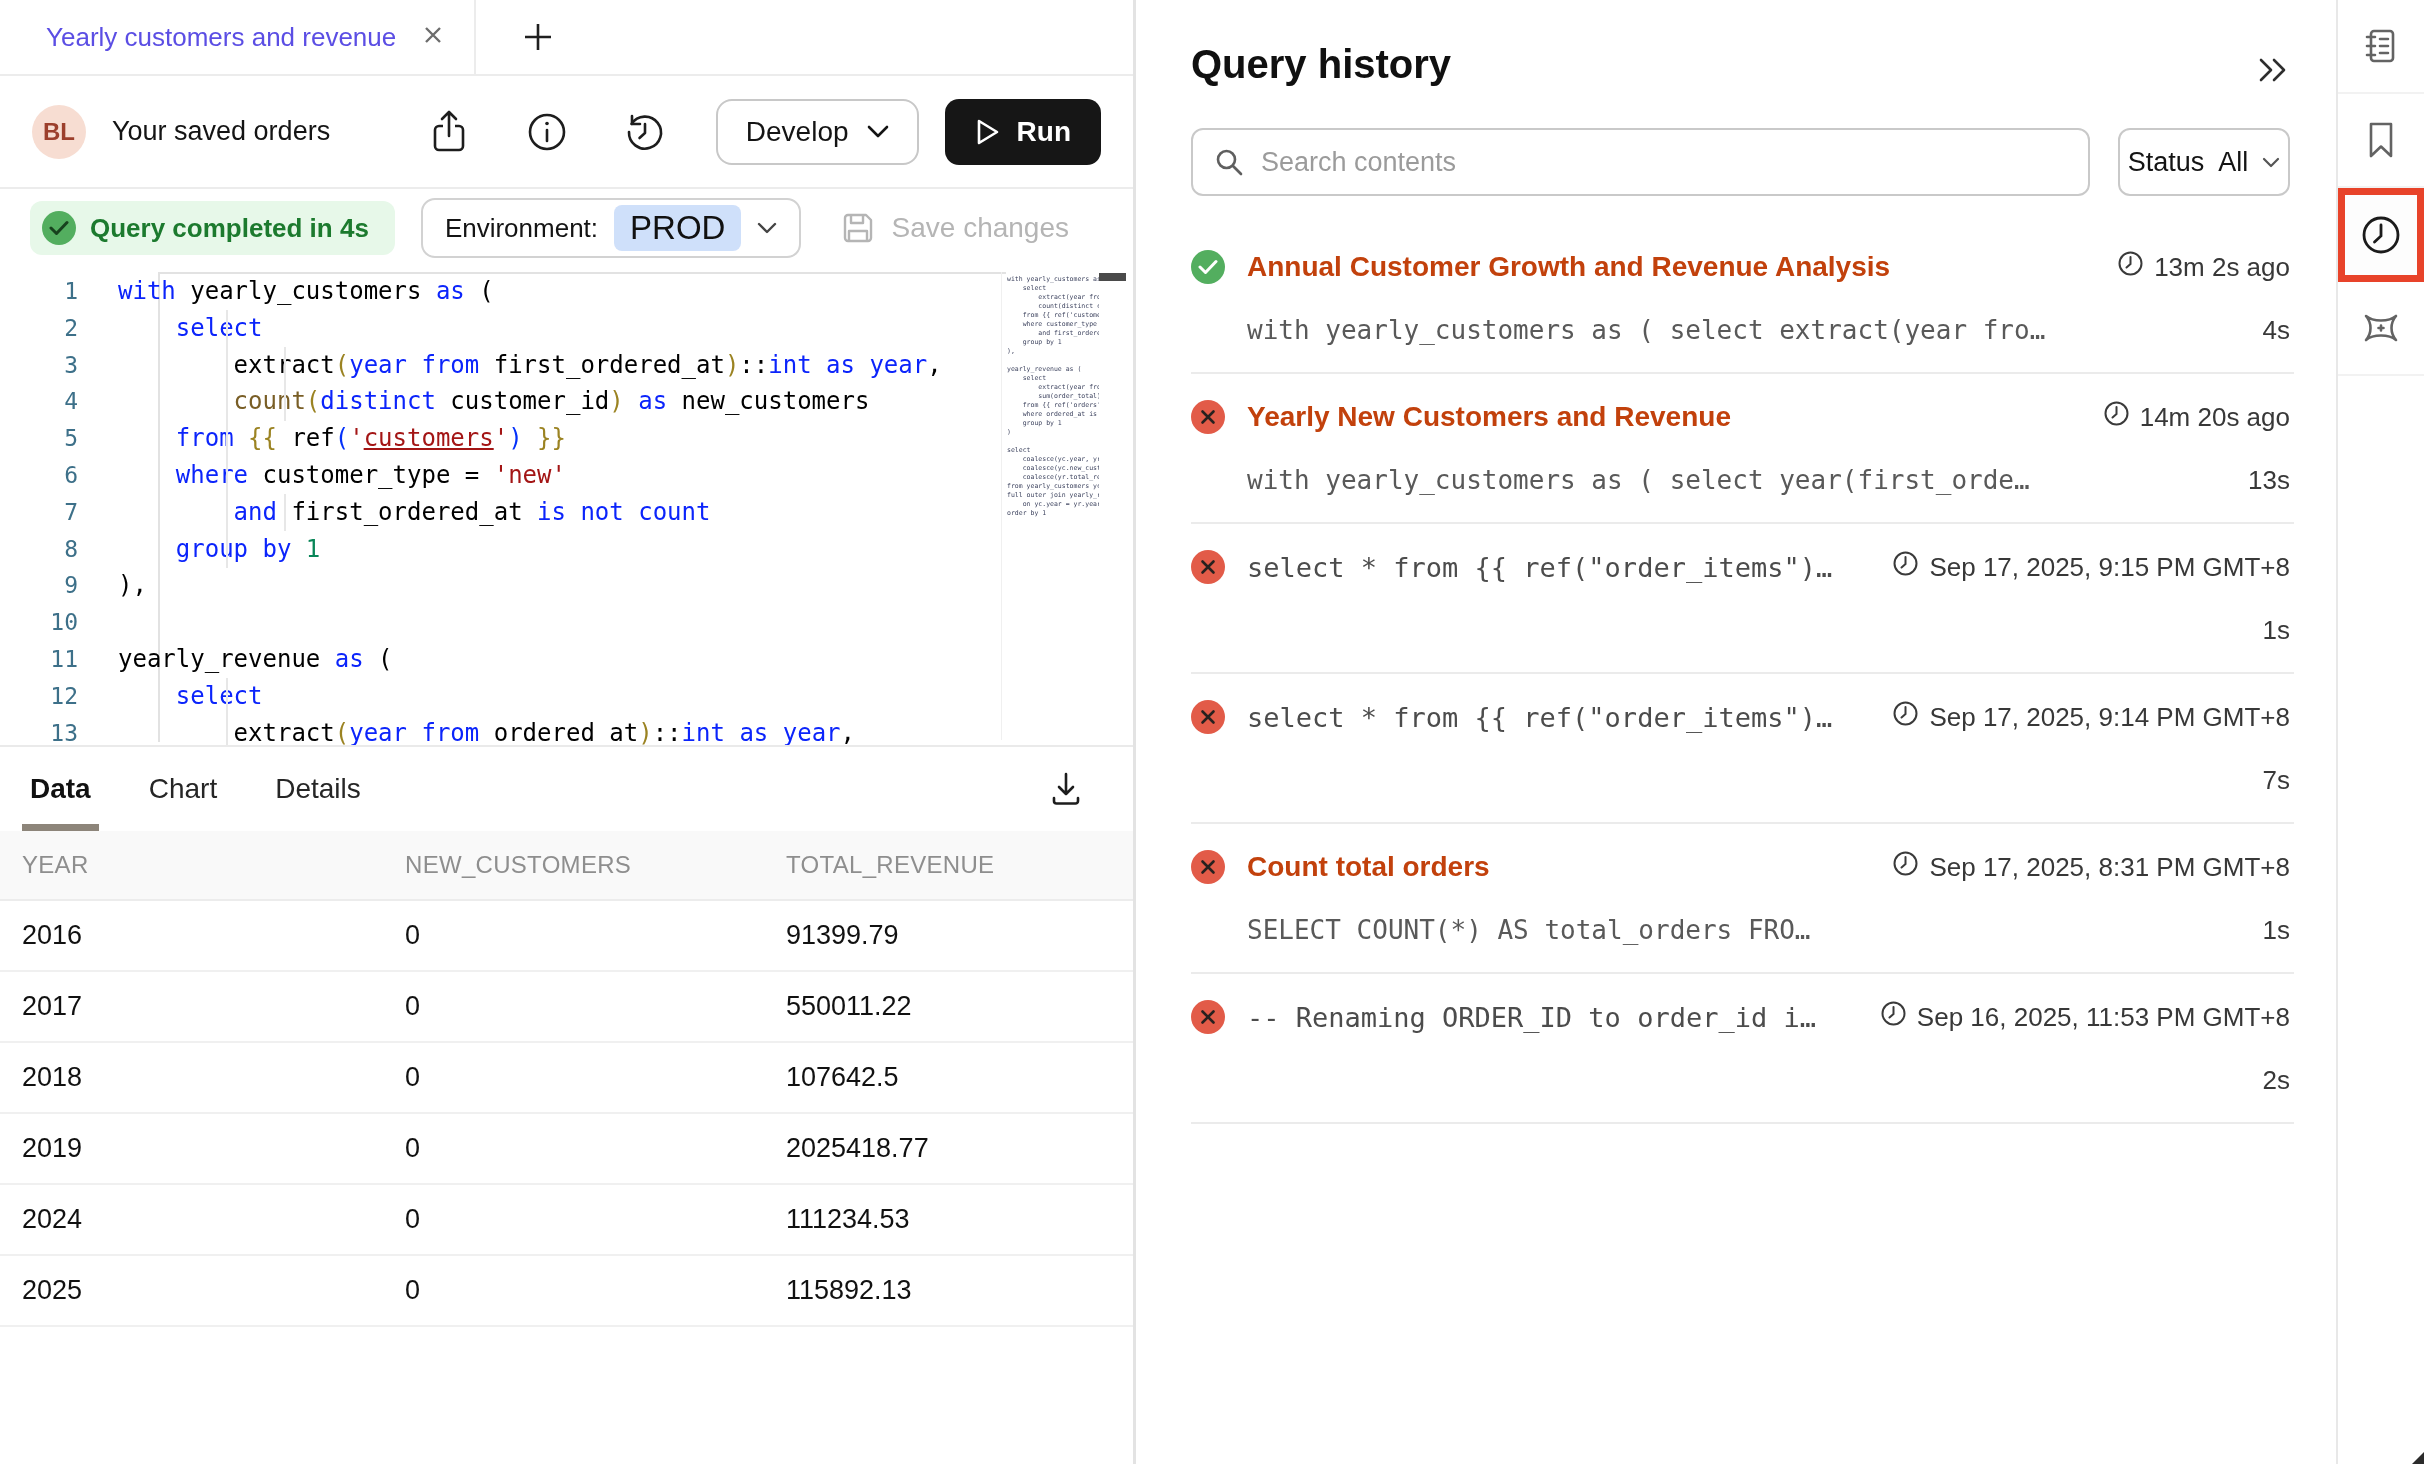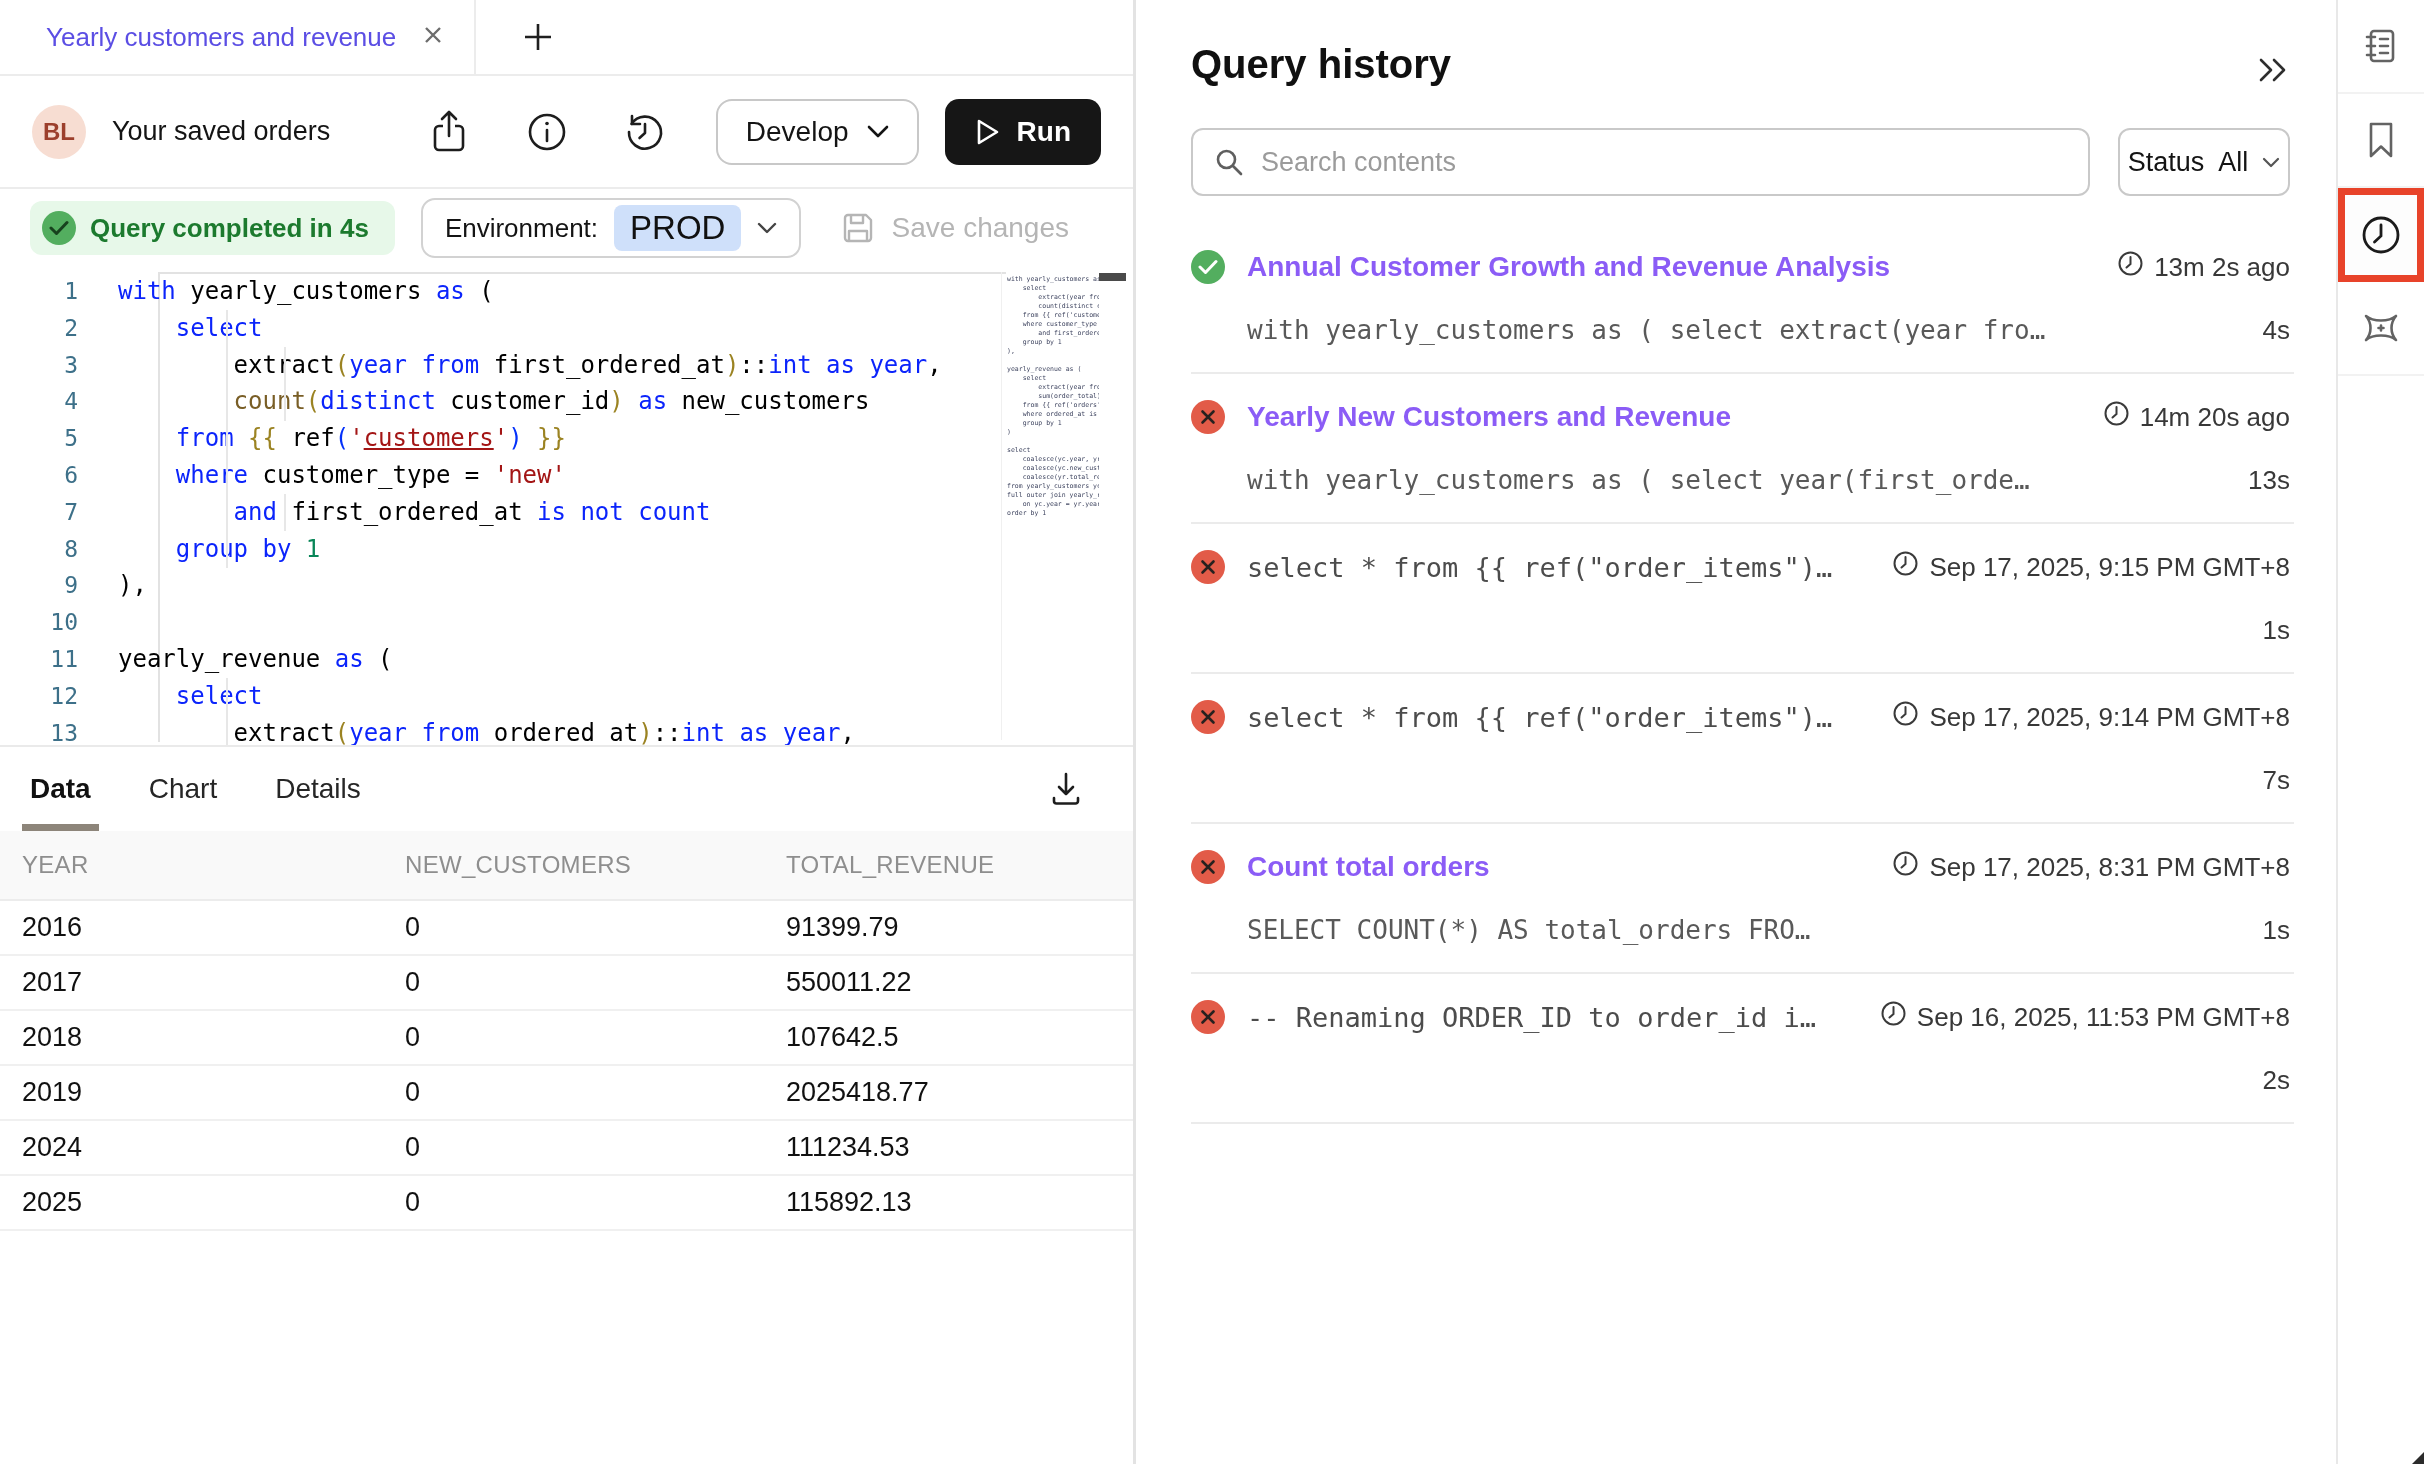--- a/index.html
+++ b/index.html
@@ -51,41 +51,41 @@
   .results-tabs { height:86px; display:flex; align-items:center; padding-left:30px; gap:58px; border-top:2px solid #eaeaea; }
   .rtab { position:relative; height:100%; display:flex; align-items:center; font-size:28px; color:#262626; cursor:pointer; }
   .rtab.active { font-weight:700; color:#111; }
   .rtab.active::after { content:""; position:absolute; left:-8px; right:-8px; bottom:0; height:7px; background:#8d857a; }
   .dl-btn { margin-left:auto; margin-right:44px; width:46px; height:46px; display:flex; align-items:center; justify-content:center; color:#1d1d1d; cursor:pointer; }
 
   
   .grid-row { display:grid; grid-template-columns:383px 381px 1fr; align-items:center; }
   .thead { height:70px; background:#f9f9f9; border-bottom:2px solid #ececec; color:#8e8e8e; font-size:24px; }
   .thead > div { padding-left:22px; letter-spacing:0.3px; }
-  .trow { height:55px; border-bottom:2px solid #f0f0f0; font-size:27px; color:#111; }
+  .trow { height:71px; border-bottom:2px solid #f0f0f0; font-size:27px; color:#111; }
   .trow > div { padding-left:22px; }
 
   
   .history-panel { position:absolute; left:1139px; top:0; width:1195px; height:1464px; background:#fff; }
   .qh-header { display:flex; align-items:flex-start; padding:42px 44px 0 52px; }
   .qh-title { font-size:40px; font-weight:600; color:#101010; }
   .collapse-btn { margin-left:auto; margin-top:14px; color:#2e2e2e; cursor:pointer; }
   .qh-controls { display:flex; gap:28px; margin:40px 44px 0 52px; }
   .search-box { flex:1; position:relative; }
   .search-box input { width:100%; height:68px; border:2px solid #c9c9c9; border-radius:12px; font-size:27px; color:#14532d; padding:0 20px 0 68px; outline:none; font-family:"Liberation Sans", sans-serif; }
   .search-box input::placeholder { color:#9b9b9b; }
   .search-icon { position:absolute; left:22px; top:18px; color:#5f5f5f; }
   .status-filter { width:172px; height:68px; border:2px solid #c9c9c9; border-radius:12px; background:#fff; display:flex; align-items:center; justify-content:center; gap:14px; font-size:27px; color:#141414; cursor:pointer; }
   .history-list { margin:28px 40px 0 52px; }
   .h-item { padding:26px 4px 26px 0; border-bottom:2px solid #ebebeb; cursor:pointer; }
   .h-row1 { display:flex; align-items:center; gap:22px; }
   .s-icon { width:34px; height:34px; border-radius:50%; flex:none; display:flex; align-items:center; justify-content:center; }
   .s-icon.ok { background:var(--status-green,#57b564); }
   .s-icon.err { background:var(--status-red,#e25b48); }
-  .h-title { flex:1; font-size:28px; font-weight:700; color:#8b5cf6; white-space:nowrap; overflow:hidden; }
+  .h-title { flex:1; font-size:28px; font-weight:700; color:#c2410c; white-space:nowrap; overflow:hidden; }
   .h-title.is-mono { font-family:"DejaVu Sans Mono", monospace; font-weight:400; color:#4c4c4c; font-size:27px; }
   .h-time { display:flex; align-items:center; gap:10px; color:#383838; font-size:26px; flex:none; }
   .h-row2 { display:flex; align-items:center; margin-top:30px; padding-left:56px; min-height:32px; }
   .h-sub { font-family:"DejaVu Sans Mono", monospace; font-size:26px; color:#595959; flex:1; white-space:nowrap; overflow:hidden; }
   .h-dur { margin-left:auto; color:#383838; font-size:26px; }
 
   
   .icon-rail { position:absolute; right:0; top:0; width:88px; height:1464px; border-left:2px solid #e8e8e8; background:#fff; }
   .rail-cell { height:94px; display:flex; align-items:center; justify-content:center; border-bottom:2px solid #f2f2f2; color:#636363; cursor:pointer; }
   .rail-cell.annotated { border:7px solid var(--annotation-red,#e8432a); color:#1b1b1b; background:#fdfdfd; }

